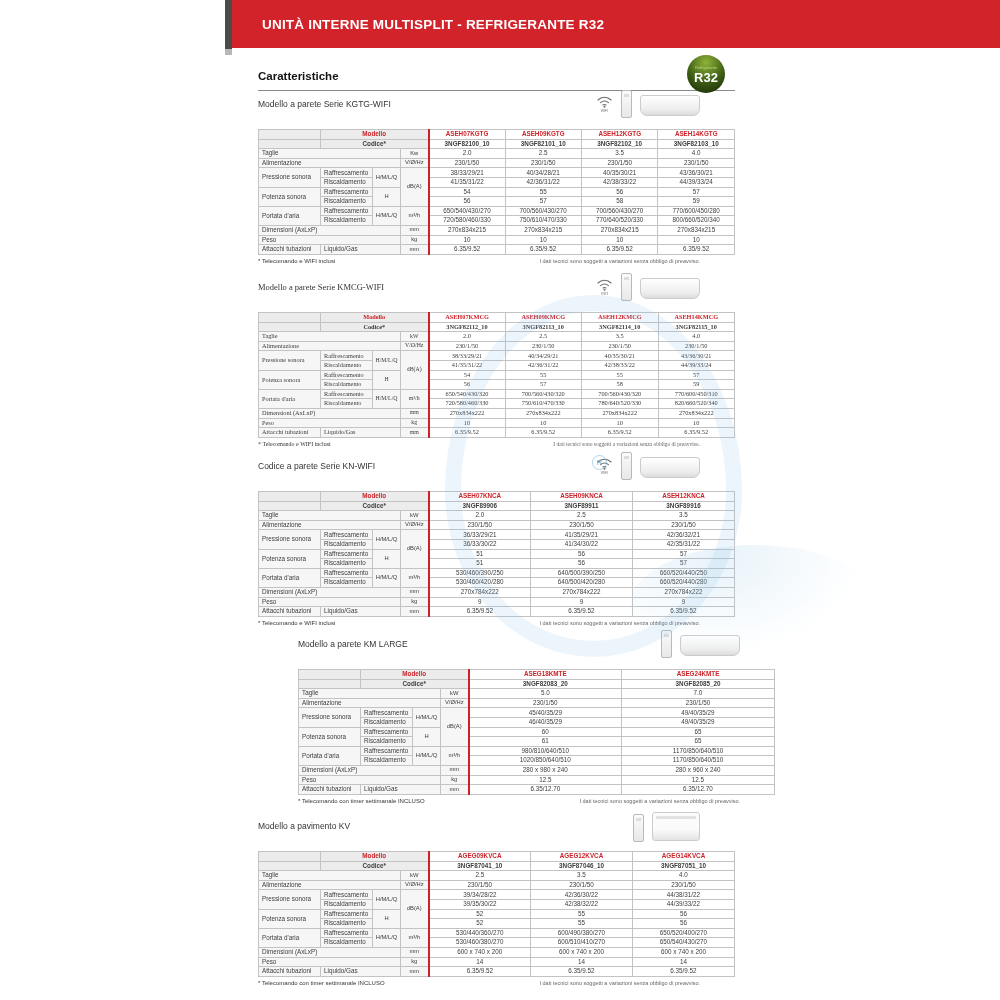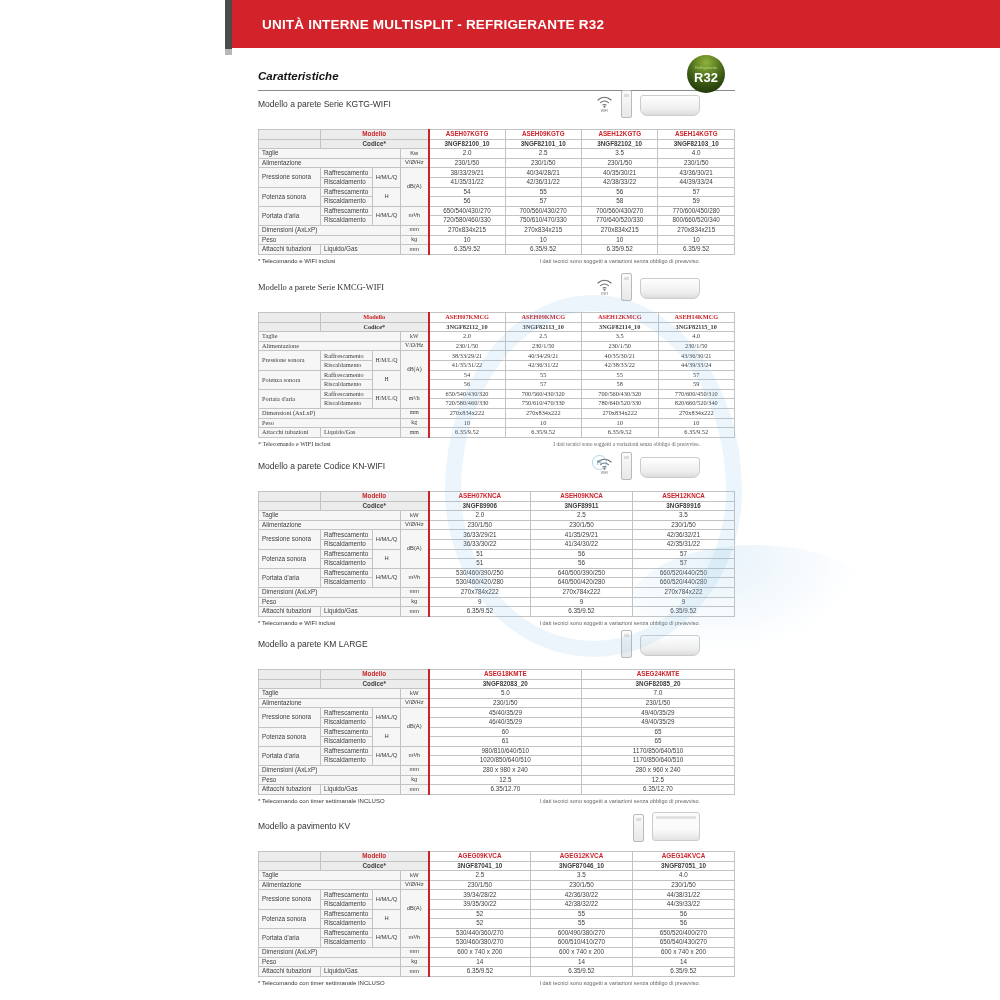--- a/index.html
+++ b/index.html
@@ -6,21 +6,21 @@
   body{width:1000px;height:1000px;font-family:"Liberation Sans",sans-serif;}
   #page{position:relative;width:1000px;height:1000px;background:#fff;overflow:hidden;}
 
   .banner{position:absolute;left:232px;top:0;width:768px;height:48px;background:#d2232a;
     color:#fff;font-weight:bold;font-size:13.5px;display:flex;align-items:center;
     padding-left:30px;box-sizing:border-box;letter-spacing:.2px;}
   .bstrip{position:absolute;left:225px;top:0;width:7px;height:49px;background:#4b4b4b;}
   .bstrip2{position:absolute;left:225px;top:49px;width:7px;height:6px;background:#b8b8b8;}
 
   .heading{position:absolute;left:258px;top:70px;font-size:11.5px;font-weight:bold;
-    font-style:italic;color:#141414;}
+    color:#141414;}
   .hrule{position:absolute;left:258px;top:90px;width:477px;height:1px;background:#8a8a8a;}
 
   .badge{position:absolute;left:687px;top:55px;width:38px;height:38px;border-radius:50%;
     background:radial-gradient(circle at 50% 20%,#8fb23a,#3c5c14 55%,#20350a 88%);
     display:flex;flex-direction:column;align-items:center;justify-content:center;z-index:6;}
   .badge .sm{font-size:4px;color:#b9d97c;margin-bottom:1px;}
   .badge .bg{font-size:13px;font-weight:bold;color:#fff;line-height:1;}
 
   .section{position:absolute;left:258px;width:442px;z-index:1;}
   .stitle{font-size:8.5px;color:#333;height:12px;}
@@ -365,21 +365,21 @@
               <td class="v">6.35/9.52</td>
             </tr>
           </tbody>
         </table>
         <div class="footrow">
           <span class="fl">* Telecomando e WIFI inclusi</span>
           <span class="fr">I dati tecnici sono soggetti a variazioni senza obbligo di preavviso.</span>
         </div>
       </div>
       <div class="section" style="top: 461px;">
-        <div class="stitle">Modello a parete Codice KN-WIFI</div>
+        <div class="stitle">Codice a parete Serie KN-WIFI</div>
         <div class="imgs">
           <div class="wifi">
             <svg width="17" height="13" viewBox="0 0 17 13">
               <g fill="none" stroke="#6b6b6b" stroke-width="1.1" stroke-linecap="round">
                 <path d="M2 5 a9 9 0 0 1 13 0"></path>
                 <path d="M4.6 7.6 a5.5 5.5 0 0 1 7.8 0"></path>
                 <path d="M7 10 a2.6 2.6 0 0 1 3 0"></path>
               </g>
               <circle cx="8.5" cy="11.7" r="1" fill="#6b6b6b"></circle>
             </svg>
@@ -495,21 +495,21 @@
               <td class="v">6.35/9.52</td>
               <td class="v">6.35/9.52</td>
             </tr>
           </tbody>
         </table>
         <div class="footrow">
           <span class="fl">* Telecomando e WIFI inclusi</span>
           <span class="fr">I dati tecnici sono soggetti a variazioni senza obbligo di preavviso.</span>
         </div>
       </div>
-      <div class="section" style="top: 639px;">
+      <div class="section" style="top: 639px; margin-left: 40px;">
         <div class="stitle">Modello a parete KM LARGE</div>
         <div class="imgs">
           <div class="remote">
             <div class="rml"></div>
           </div>
           <div class="wallunit"></div>
         </div>
         <table class="t">
           <colgroup>
             <col style="width: 62px;">

